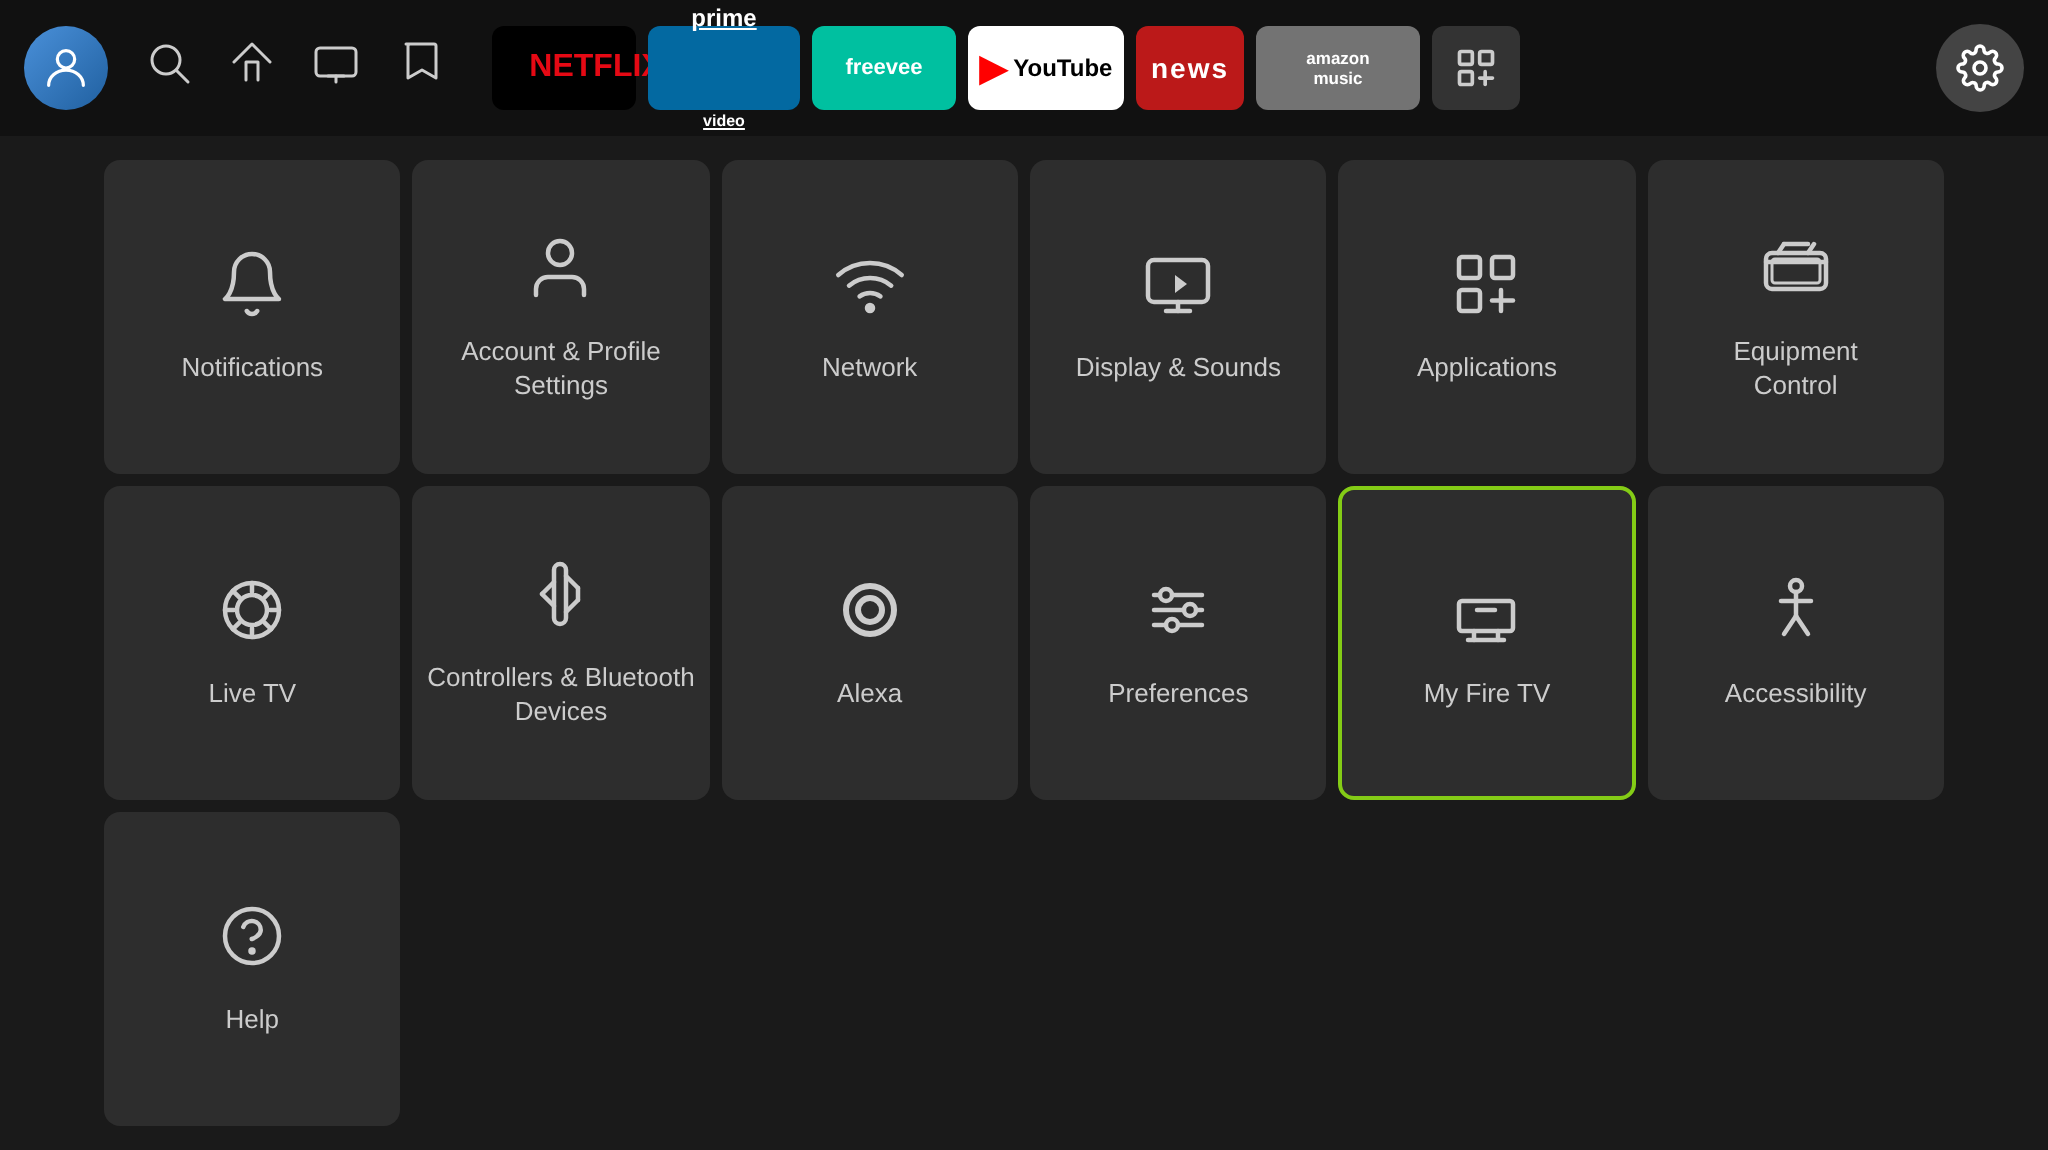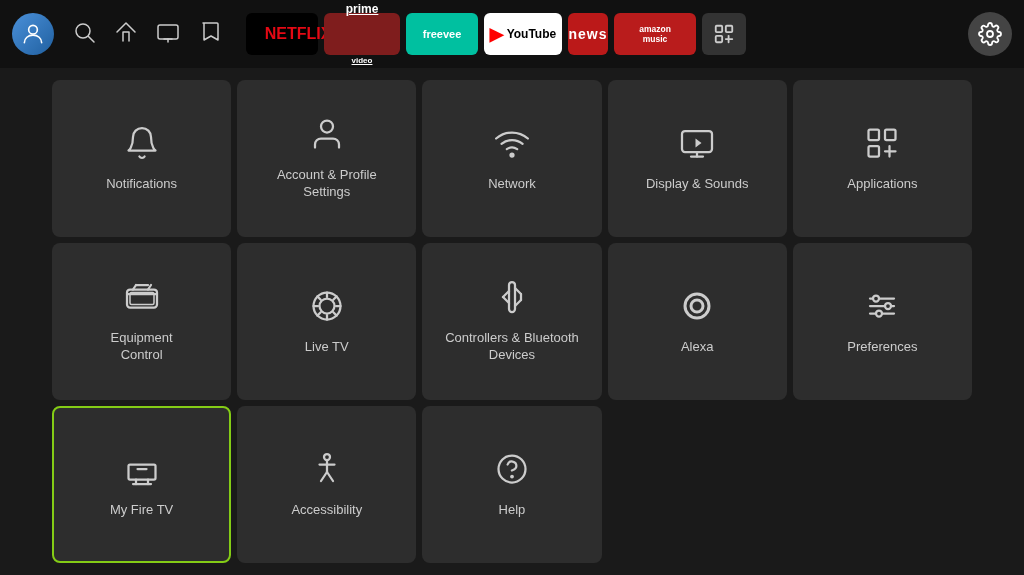--- a/index.html
+++ b/index.html
@@ -58,44 +58,44 @@
       display: flex;
       align-items: center;
       justify-content: center;
       padding: 0 10px;
       cursor: pointer;
       font-weight: bold;
       font-size: 13px;
     }
 
     .app-netflix { background: #000; color: #e50914; font-size: 16px; font-weight: 900; width: 72px; padding-left: 42px; }
-    .app-prime { background: #7f1d1d; color: #fff; width: 76px; font-size: 9px; line-height: 1.2; text-align: center; text-decoration: underline; }
+    .app-prime { background: #0369a1; color: #fff; width: 76px; font-size: 9px; line-height: 1.2; text-align: center; text-decoration: underline; }
     .app-freevee { background: #00C0A0; color: #fff; width: 72px; font-size: 10px; text-align: right; }
     .app-youtube { background: #fff; color: #000; width: 78px; font-size: 11px; }
-    .app-news { background: #bb1919; color: #fff; width: 40px; font-size: 14px; letter-spacing: 1px; }
-    .app-music { background: #b91c1c; color: #fff; width: 82px; font-size: 9px; text-align: center; }
+    .app-news { background: #bb1919; color: #fff; width: 54px; font-size: 14px; letter-spacing: 1px; }
+    .app-music { background: #737373; color: #fff; width: 82px; font-size: 9px; text-align: center; }
     .app-grid { background: #333; color: #fff; width: 44px; font-size: 18px; border-radius: 6px; }
 
     .gear-btn {
       width: 44px;
       height: 44px;
       border-radius: 50%;
       background: #444;
       display: flex;
       align-items: center;
       justify-content: center;
       cursor: pointer;
       font-size: 20px;
       margin-left: 4px;
     }
 
     
     .settings-grid {
       display: grid;
-      grid-template-columns: repeat(5, 1fr);
+      grid-template-columns: repeat(6, 1fr);
       grid-template-rows: repeat(3, 1fr);
       gap: 6px;
       padding: 12px 52px;
       height: calc(575px - 68px);
     }
 
     .grid-item {
       background: #2d2d2d;
       border-radius: 8px;
       display: flex;

